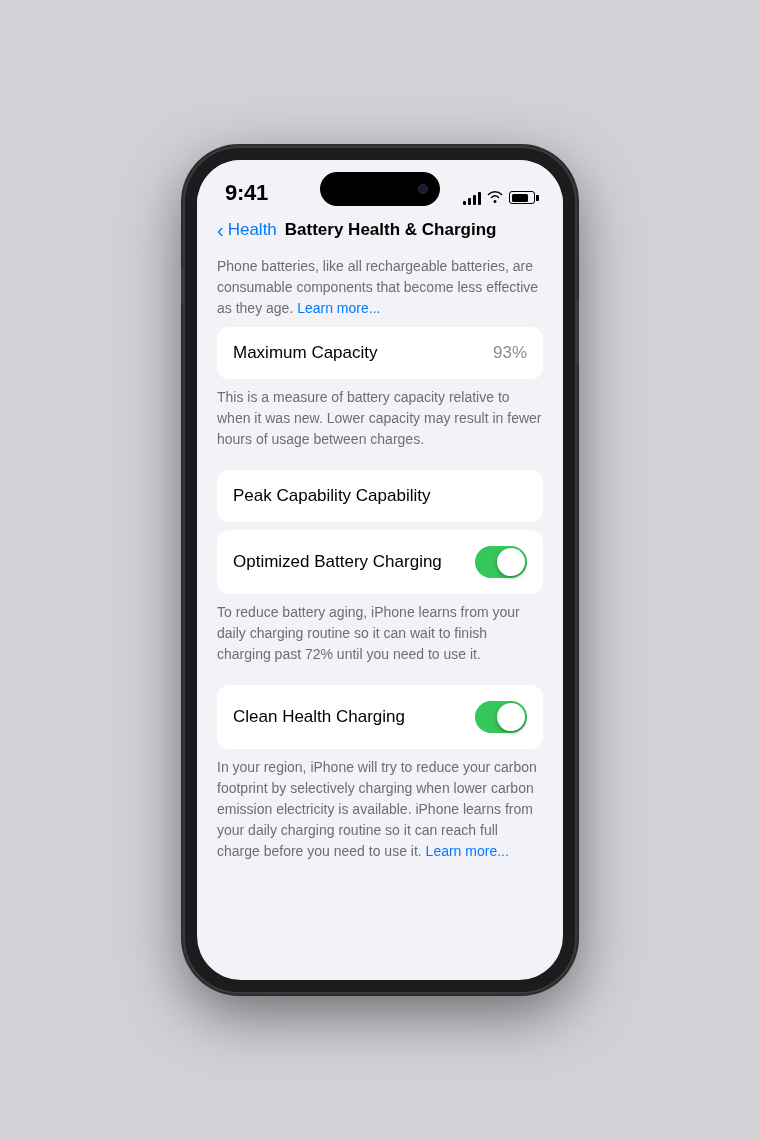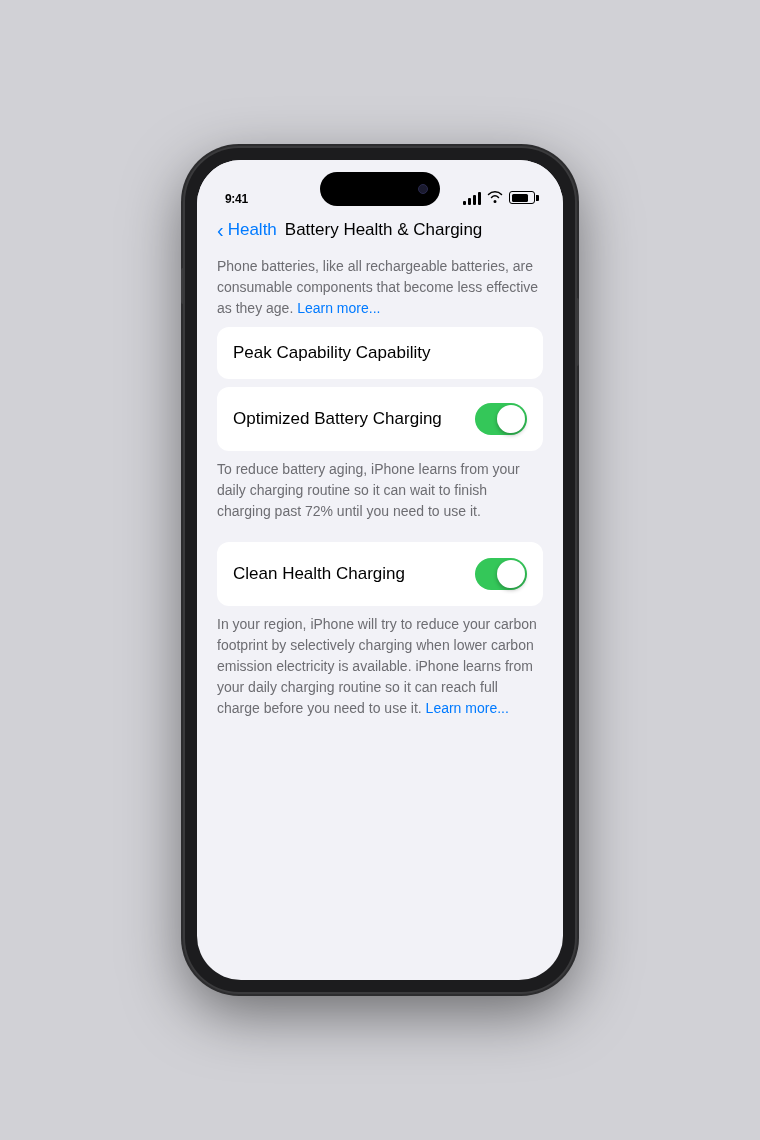--- a/index.html
+++ b/index.html
@@ -62,21 +62,21 @@
       background: #f2f2f7;
       height: 54px;
       display: flex;
       align-items: flex-end;
       justify-content: space-between;
       padding: 0 28px 8px 28px;
       position: relative;
     }
 
     .status-bar-time {
-      font-size: 12px;
+      font-size: 22px;
       font-weight: 600;
       color: #000;
       letter-spacing: -0.3px;
     }
 
     
     .dynamic-island {
       position: absolute;
       top: 12px;
       left: 50%;
@@ -177,21 +177,21 @@
     }
 
     .back-label {
       color: #007aff;
       font-size: 17px;
       font-weight: 400;
     }
 
     .page-title {
       font-size: 17px;
-      font-weight: 400;
+      font-weight: 700;
       color: #000;
       margin-left: 8px;
       text-align: right;
     }
 
     
     .content {
       padding: 4px 20px 0 20px;
       overflow-y: auto;
       height: calc(100% - 54px - 62px);
@@ -308,20 +308,27 @@
       <span class="page-title">Battery Health &amp; Charging</span>
     </div>
 
     <div class="content">
 
       <p class="description-text">
         <span>Phone batteries, like all rechargeable batteries, are consumable components that become less effective as they age.</span>
         <span class="learn-more">Learn more...</span>
       </p>
 
+      <div class="card">
+        <div class="card-row">
+          <span class="card-label">Maximum Capacity</span>
+          <span class="card-value">93%</span>
+        </div>
+      </div>
+      <p class="section-description">This is a measure of battery capacity relative to when it was new. Lower capacity may result in fewer hours of usage between charges.</p>
 
       <div class="card">
         <span class="card-label">Peak Capability Capability</span>
       </div>
 
       <div class="card">
         <div class="card-row">
           <span class="card-label">Optimized Battery Charging</span>
           <div class="toggle">
             <div class="toggle-thumb"></div>

